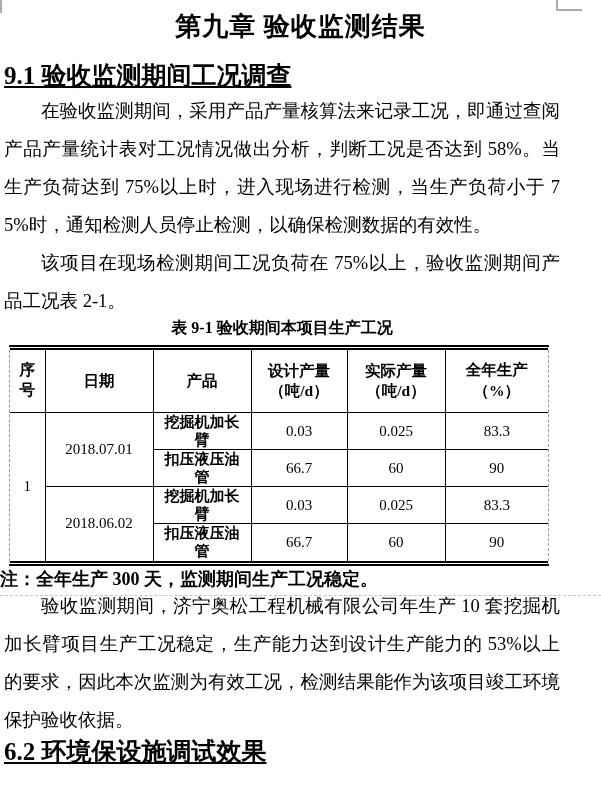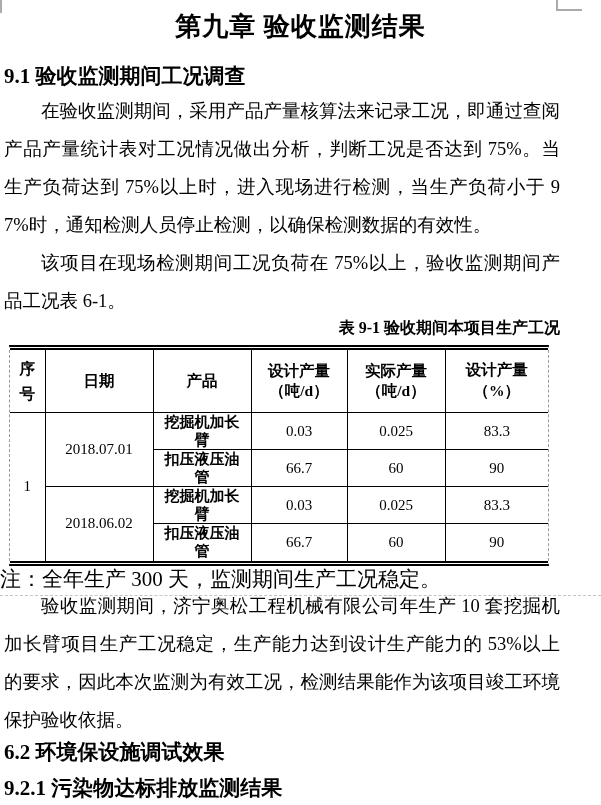--- a/index.html
+++ b/index.html
@@ -5,69 +5,69 @@
   html,body { margin:0; padding:0; background:#ffffff; }
   .page {
     position:relative; width:601px; height:805px; background:#fff; color:#000;
     font-family:"Liberation Serif","DejaVu Serif",serif; overflow:hidden;
   }
   .content { margin:0 41px 0 4px; }
   .chapter-title {
     font-size:26px; font-weight:bold; text-align:center;
     margin:12px -37px 0 0; line-height:30px; letter-spacing:1px;
   }
-  .h2 { font-size:21px; font-weight:bold; line-height:24px; margin:22px 0 0 0; }
+  .h2 { font-size:25px; font-weight:bold; line-height:24px; margin:22px 0 0 0;text-decoration:underline; }
   .h2.s92  { margin-top:1px; }
   .h2.s921 { margin-top:12px; }
   p.body {
     font-size:18.5px; line-height:38px; margin:0; text-align:justify;
     text-indent:37px; word-break:break-all;
   }
   p.body.p1 { margin-top:4px; }
   p.body.p3 { margin-top:-9px; }
-  .caption { font-size:16px; font-weight:bold; text-align:right; line-height:22px; margin:-3px 0 0 0; }
+  .caption { font-size:16px; font-weight:bold; text-align:center; line-height:22px; margin:-3px 0 0 0; }
   .table-wrap {
     margin:6px 0 0 5px; width:538px;
     border-top:5px double #000; border-bottom:5px double #000;
     border-left:1px dashed #9a9a9a; border-right:1px dashed #9a9a9a;
   }
   table.wtable { border-collapse:collapse; width:538px; table-layout:fixed; }
   .wtable th, .wtable td {
     border:1px solid #000; text-align:center; vertical-align:middle;
     padding:0; font-size:15px; font-weight:normal;
   }
   .wtable th { font-weight:bold; height:62px; font-size:15.5px; }
   .wtable tr.data { height:37px; }
   .e-top    { border-top:none !important; }
   .e-left   { border-left:none !important; }
   .e-right  { border-right:none !important; }
   .e-bottom { border-bottom:none !important; }
-  .seqhead { display:inline-block; width:1.1em; line-height:25px; }
+  .seqhead { display:inline-block; width:1.1em; line-height:20px;font-family:Liberation Mono, monospace; }
   .hdr2 { line-height:20px;text-align:center; }
   .prod { width:88px; margin:0 auto; line-height:18px;font-weight:bold; }
-  .note { font-size:21px; font-weight:normal; line-height:21px; margin:3px 0 0 -4px; }
+  .note { font-size:18px; font-weight:bold; line-height:21px; margin:3px 0 0 -4px; }
   .divider { height:0; border-top:1px dashed #cdc1c1; margin:5px -41px 0 -4px; }
   .mark-tl { position:absolute; left:0; top:0; width:2px; height:13px; background:#ababab; }
   .mark-tr { position:absolute; left:556px; top:0; width:24px; height:9px;
              border-left:2px solid #ababab; border-bottom:2px solid #ababab; }
 </style>
 </head>
 <body>
 
 <div class="page">
   <div class="mark-tl"></div>
   <div class="mark-tr"></div>
 
   <div class="content">
     <div class="chapter-title">第九章 验收监测结果</div>
 
     <div class="h2">9.1 验收监测期间工况调查</div>
 
-    <p class="body p1">在验收监测期间，采用产品产量核算法来记录工况，即通过查阅产品产量统计表对工况情况做出分析，判断工况是否达到 75%。当生产负荷达到 75%以上时，进入现场进行检测，当生产负荷小于 97%时，通知检测人员停止检测，以确保检测数据的有效性。</p>
-    <p class="body">该项目在现场检测期间工况负荷在 75%以上，验收监测期间产品工况表 6-1。</p>
+    <p class="body p1">在验收监测期间，采用产品产量核算法来记录工况，即通过查阅产品产量统计表对工况情况做出分析，判断工况是否达到 58%。当生产负荷达到 75%以上时，进入现场进行检测，当生产负荷小于 75%时，通知检测人员停止检测，以确保检测数据的有效性。</p>
+    <p class="body">该项目在现场检测期间工况负荷在 75%以上，验收监测期间产品工况表 2-1。</p>
 
     <div class="caption">表 9-1 验收期间本项目生产工况</div>
 
     <div class="table-wrap">
       <table class="wtable">
         <colgroup>
           <col style="width:35px">
             <col style="width:108px">
             <col style="width:98px">
           <col style="width:96px">
@@ -80,21 +80,21 @@
             <th class="e-top">日期</th>
             <th class="e-top">产品</th>
             <th class="e-top">
               <div class="hdr2">设计产量</div>
               <div class="hdr2">（吨/d）</div>
             </th>
             <th class="e-top">
               <div class="hdr2">实际产量</div>
               <div class="hdr2">（吨/d）</div>
             </th>
-            <th class="e-top e-right">设计产量（%）</th>
+            <th class="e-top e-right">全年生产（%）</th>
           </tr>
 
           <tr class="data">
             <td rowspan="4" class="e-left e-bottom">1</td>
             <td rowspan="2">2018.07.01</td>
             <td>
                 <div class="prod">挖掘机加长臂</div>
               </td>
             <td>0.03</td>
             <td>0.025</td>
@@ -129,15 +129,14 @@
       </table>
     </div>
 
     <div class="note">注：全年生产 300 天，监测期间生产工况稳定。</div>
 
     <div class="divider"></div>
 
     <p class="body p3">验收监测期间，济宁奥松工程机械有限公司年生产 10 套挖掘机加长臂项目生产工况稳定，生产能力达到设计生产能力的 53%以上的要求，因此本次监测为有效工况，检测结果能作为该项目竣工环境保护验收依据。</p>
 
     <div class="h2 s92">6.2 环境保设施调试效果</div>
-    <div class="h2 s921">9.2.1 污染物达标排放监测结果</div>
   </div>
 </div>
 
 </body></html>

